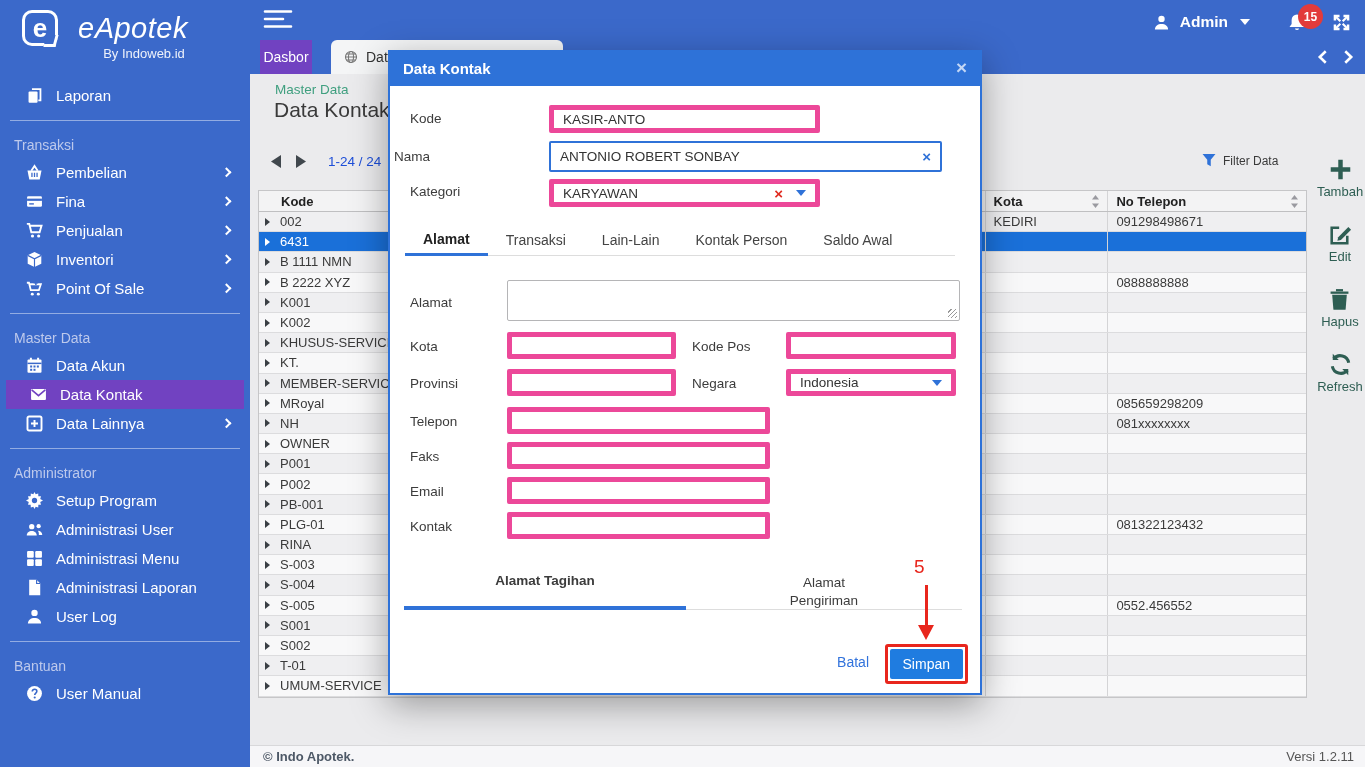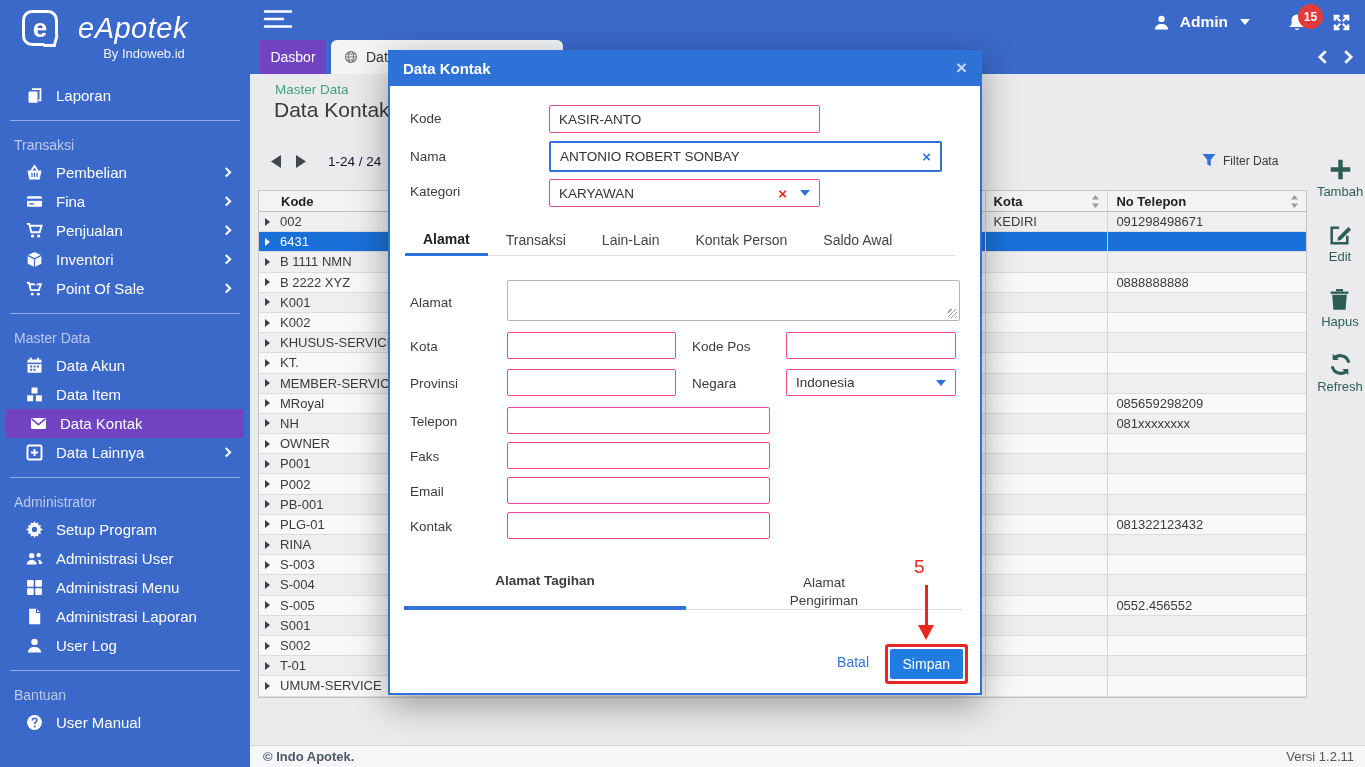--- a/index.html
+++ b/index.html
@@ -27,21 +27,21 @@
   .side-chev { position:absolute; right:20px; top:50%; width:7px; height:7px;
     border-top:2.5px solid #fff; border-right:2.5px solid #fff; transform:translateY(-60%) rotate(45deg); }
   .side-section { font-size:14px; color:#bdc9ec; padding:6px 0 5px 14px; }
   .side-divider { border-top:1px solid rgba(255,255,255,.45); margin:10px 10px; }
 
   
   .topbar { position:absolute; left:250px; top:0; width:1115px; height:74px; background:#3b69ca; z-index:20; }
   .hamburger { position:absolute; left:13px; top:9px; width:30px; height:20px; color:#fff; cursor:pointer; }
   .hamburger svg { width:30px; height:20px; }
   .tab { position:absolute; bottom:0; height:34px; display:flex; align-items:center; font-size:14px; cursor:pointer; }
-  .tab-dasbor { left:10px; width:66px; justify-content:center; background:#7142c1; color:#fff; }
+  .tab-dasbor { left:10px; width:52px; justify-content:center; background:#7142c1; color:#fff; }
   .tab-data { left:81px; width:232px; background:#f4f5f6; color:#333;
     border-radius:6px 6px 0 0; padding-left:13px; }
   .tab-data .gicon { width:14px; height:14px; color:#777; margin-right:8px; display:inline-flex; }
   .tab-data .gicon svg { width:100%; height:100%; }
   .tb-admin { position:absolute; right:115px; top:13px; display:flex; align-items:center;
     color:#fff; font-size:15.5px; font-weight:600; cursor:pointer; }
   .tb-admin .uicon { width:17px; height:17px; margin-right:10px; display:inline-flex; color:#fff; }
   .tb-admin .uicon svg { width:100%; height:100%; }
   .caret { width:0; height:0; border-left:5.5px solid transparent; border-right:5.5px solid transparent;
     border-top:6px solid #fff; margin-left:12px; }
@@ -53,21 +53,21 @@
   .tb-expand { position:absolute; right:13px; top:12px; width:21px; height:21px; color:#fff; cursor:pointer; }
   .tb-expand svg { width:100%; height:100%; }
   .tab-scroll { position:absolute; bottom:10px; width:13px; height:14px; color:#fff; cursor:pointer; }
   .tab-scroll svg { width:100%; height:100%; }
   .ts-left { right:36px; } .ts-right { right:10px; }
 
   
   .content { position:absolute; left:250px; top:74px; width:1115px; height:693px; background:#ebebed; }
   .breadcrumb { position:absolute; left:25px; top:8px; font-size:13.5px; color:#3f9f7f; }
   .page-title { position:absolute; left:24px; top:24px; font-size:21px; color:#3a3a3a; font-weight:500; }
-  .pager { position:absolute; left:20px; top:80px; display:flex; align-items:center; font-size:13.5px; color:#0f172a; }
+  .pager { position:absolute; left:20px; top:80px; display:flex; align-items:center; font-size:13.5px; color:#1d4ed8; }
   .pg-btn { width:12px; height:13px; color:#40474d; margin-right:13px; cursor:pointer; display:inline-flex; }
   .pg-btn svg { width:100%; height:100%; }
   .pg-range { margin-left:8px; }
   .filter { position:absolute; left:952px; top:79px; display:flex; align-items:center;
     font-size:12px; color:#3a3a3a; cursor:pointer; }
   .filter .ficon { width:14px; height:15px; color:#2f72d8; margin-right:7px; display:inline-flex; }
   .filter .ficon svg { width:100%; height:100%; }
 
   .dtable { position:absolute; left:8px; top:116px; width:1049px;
     border:1px solid #c6c6c8; background:#fff; }
@@ -103,21 +103,21 @@
   .version { position:absolute; right:11px; top:3px; color:#555; }
 
   
   .modal { position:absolute; left:388px; top:50px; width:594px; height:645px; background:#fff;
     border:2px solid #2e72d8; box-shadow:0 10px 34px rgba(0,0,0,.35); z-index:40; }
   .m-header { position:absolute; left:-2px; top:-2px; width:594px; height:36px; background:#2e72d8;
     color:#fff; font-size:15px; font-weight:bold; display:flex; align-items:center; padding-left:15px; }
   .m-close { position:absolute; right:13px; top:5px; font-size:19px; font-weight:bold;
     color:#c3d7f5; cursor:pointer; }
   .m-label { position:absolute; font-size:13.5px; color:#3c3c3c; }
-  .inp { position:absolute; border:1px solid #ec4899; border-radius:2px; background:#fff;
+  .inp { position:absolute; border:5px solid #ec4899; border-radius:2px; background:#fff;
     font-size:13.5px; color:#333; display:flex; align-items:center; padding:0 9px; }
   .nama-box { border:2px solid #2f72d8; }
   .grow { flex:1; }
   .x-blue { color:#2f72d8; font-weight:bold; font-size:15px; cursor:pointer; }
   .x-red { color:#e02b20; font-weight:bold; font-size:15px; cursor:pointer; }
   .dd-caret { width:0; height:0; border-left:5.5px solid transparent; border-right:5.5px solid transparent;
     border-top:6.5px solid #2f72d8; margin-left:13px; cursor:pointer; }
   .m-tabstrip { position:absolute; left:15px; top:172px; width:550px; height:32px;
     border-bottom:1px solid #ddd; display:flex; }
   .mtab { padding:0 18px; font-size:14px; color:#444; display:flex; align-items:center;
@@ -234,30 +234,20 @@
               <rect x="3.9" y="8" width="1.9" height="1.9"></rect>
               <rect x="7.05" y="8" width="1.9" height="1.9"></rect>
               <rect x="10.2" y="8" width="1.9" height="1.9"></rect>
               <rect x="3.9" y="11.1" width="1.9" height="1.9"></rect>
               <rect x="7.05" y="11.1" width="1.9" height="1.9"></rect>
             </g>
           </svg>
         </div>
         <div class="side-label">Data Akun</div>
       </div>
-      <div class="side-item">
-        <div class="side-icon">
-          <svg viewBox="0 0 16 16">
-            <rect x="5.2" y="1.4" width="5.6" height="5.6" fill="currentColor"></rect>
-            <rect x="1.1" y="8.8" width="5.6" height="5.6" fill="currentColor"></rect>
-            <rect x="9.3" y="8.8" width="5.6" height="5.6" fill="currentColor"></rect>
-          </svg>
-        </div>
-        <div class="side-label">Data Item</div>
-      </div>
       <div class="side-item active">
         <div class="side-icon">
           <svg viewBox="0 0 16 16">
             <rect x="1" y="2.8" width="14" height="10.4" rx="1" fill="currentColor"></rect>
             <path d="M1.6 3.6L8 9.1l6.4-5.5" fill="none" stroke="#7142c1" stroke-width="1.5"></path>
           </svg>
         </div>
         <div class="side-label">Data Kontak</div>
       </div>
       <div class="side-item">
@@ -680,21 +670,21 @@
   <div class="m-header">
     <span>Data Kontak</span>
   </div>
   <div class="m-close">×</div>
 
   <div class="m-label" style="left:20px; top:59px;">Kode</div>
   <div class="inp" style="left:159px; top:53px; width:271px; height:28px;">
     <span>KASIR-ANTO</span>
   </div>
 
-  <div class="m-label" style="left:20px; top:97px;">Nama</div>
+  <div class="m-label" style="left:4px; top:97px;">Nama</div>
   <div class="inp nama-box" style="left:159px; top:89px; width:393px; height:31px;">
     <span>ANTONIO ROBERT SONBAY</span>
     <span class="grow"></span>
     <span class="x-blue">×</span>
   </div>
 
   <div class="m-label" style="left:20px; top:132px;">Kategori</div>
   <div class="inp" style="left:159px; top:127px; width:271px; height:28px;">
     <span>KARYAWAN</span>
     <span class="grow"></span>

